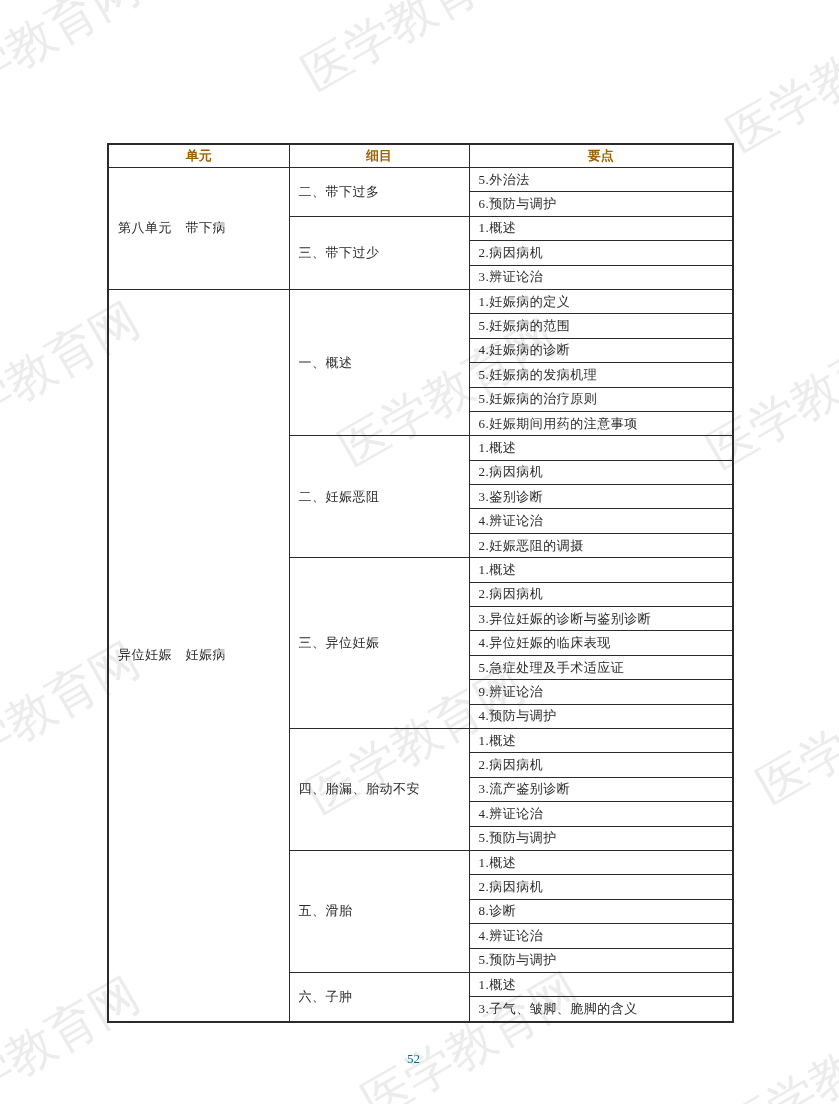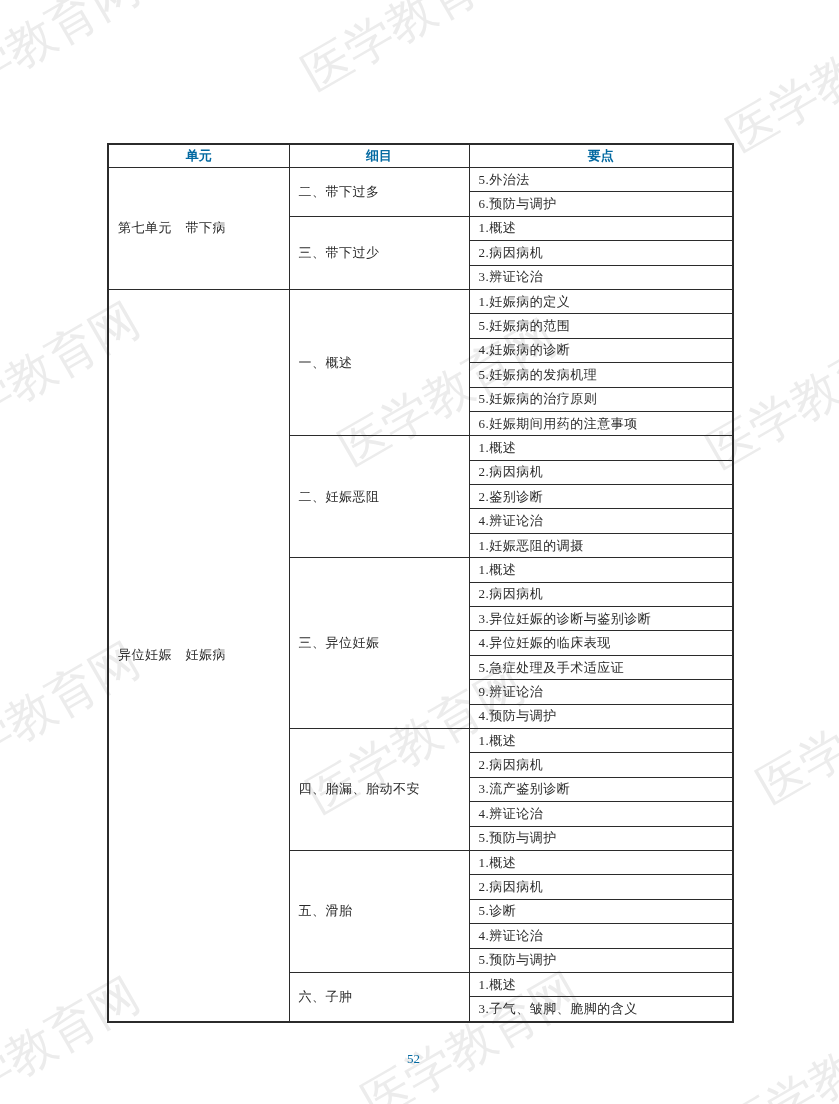--- a/index.html
+++ b/index.html
@@ -45,21 +45,21 @@
     font-size: 13px;
     color: #2a2a2a;
     background: transparent;
   }
   table.syllabus th {
     height: 20px;
     text-align: center;
     vertical-align: middle;
     font-family: "Liberation Sans", sans-serif;
     font-weight: 700;
-    color: #0369a1;
+    color: #a16207;
   }
   td.point-cell {
     height: 23.4px;
     padding: 0 4px 0 9px;
     vertical-align: middle;
     letter-spacing: 0.5px;
   }
   td.unit-cell, td.item-cell {
     padding: 0 4px 0 9px;
     vertical-align: middle;
@@ -103,21 +103,21 @@
       </colgroup>
     <thead>
       <tr>
         <th>单元</th>
         <th>细目</th>
         <th>要点</th>
       </tr>
     </thead>
     <tbody>
         <tr class="point-row">
-          <td class="unit-cell" rowspan="5">第七单元　带下病</td>
+          <td class="unit-cell" rowspan="5">第八单元　带下病</td>
           <td class="item-cell" rowspan="2">二、带下过多</td>
           <td class="point-cell">5.外治法</td>
         </tr>
         <tr class="point-row">
           <td class="point-cell">6.预防与调护</td>
         </tr>
         <tr class="point-row">
           <td class="item-cell" rowspan="3">三、带下过少</td>
           <td class="point-cell">1.概述</td>
         </tr>
@@ -148,27 +148,27 @@
           <td class="point-cell">6.妊娠期间用药的注意事项</td>
         </tr>
         <tr class="point-row">
           <td class="item-cell" rowspan="5">二、妊娠恶阻</td>
           <td class="point-cell">1.概述</td>
         </tr>
         <tr class="point-row">
           <td class="point-cell">2.病因病机</td>
         </tr>
         <tr class="point-row">
-          <td class="point-cell">2.鉴别诊断</td>
+          <td class="point-cell">3.鉴别诊断</td>
         </tr>
         <tr class="point-row">
           <td class="point-cell">4.辨证论治</td>
         </tr>
         <tr class="point-row">
-          <td class="point-cell">1.妊娠恶阻的调摄</td>
+          <td class="point-cell">2.妊娠恶阻的调摄</td>
         </tr>
         <tr class="point-row">
           <td class="item-cell" rowspan="7">三、异位妊娠</td>
           <td class="point-cell">1.概述</td>
         </tr>
         <tr class="point-row">
           <td class="point-cell">2.病因病机</td>
         </tr>
         <tr class="point-row">
           <td class="point-cell">3.异位妊娠的诊断与鉴别诊断</td>
@@ -202,21 +202,21 @@
           <td class="point-cell">5.预防与调护</td>
         </tr>
         <tr class="point-row">
           <td class="item-cell" rowspan="5">五、滑胎</td>
           <td class="point-cell">1.概述</td>
         </tr>
         <tr class="point-row">
           <td class="point-cell">2.病因病机</td>
         </tr>
         <tr class="point-row">
-          <td class="point-cell">5.诊断</td>
+          <td class="point-cell">8.诊断</td>
         </tr>
         <tr class="point-row">
           <td class="point-cell">4.辨证论治</td>
         </tr>
         <tr class="point-row">
           <td class="point-cell">5.预防与调护</td>
         </tr>
         <tr class="point-row">
           <td class="item-cell" rowspan="2">六、子肿</td>
           <td class="point-cell">1.概述</td>

